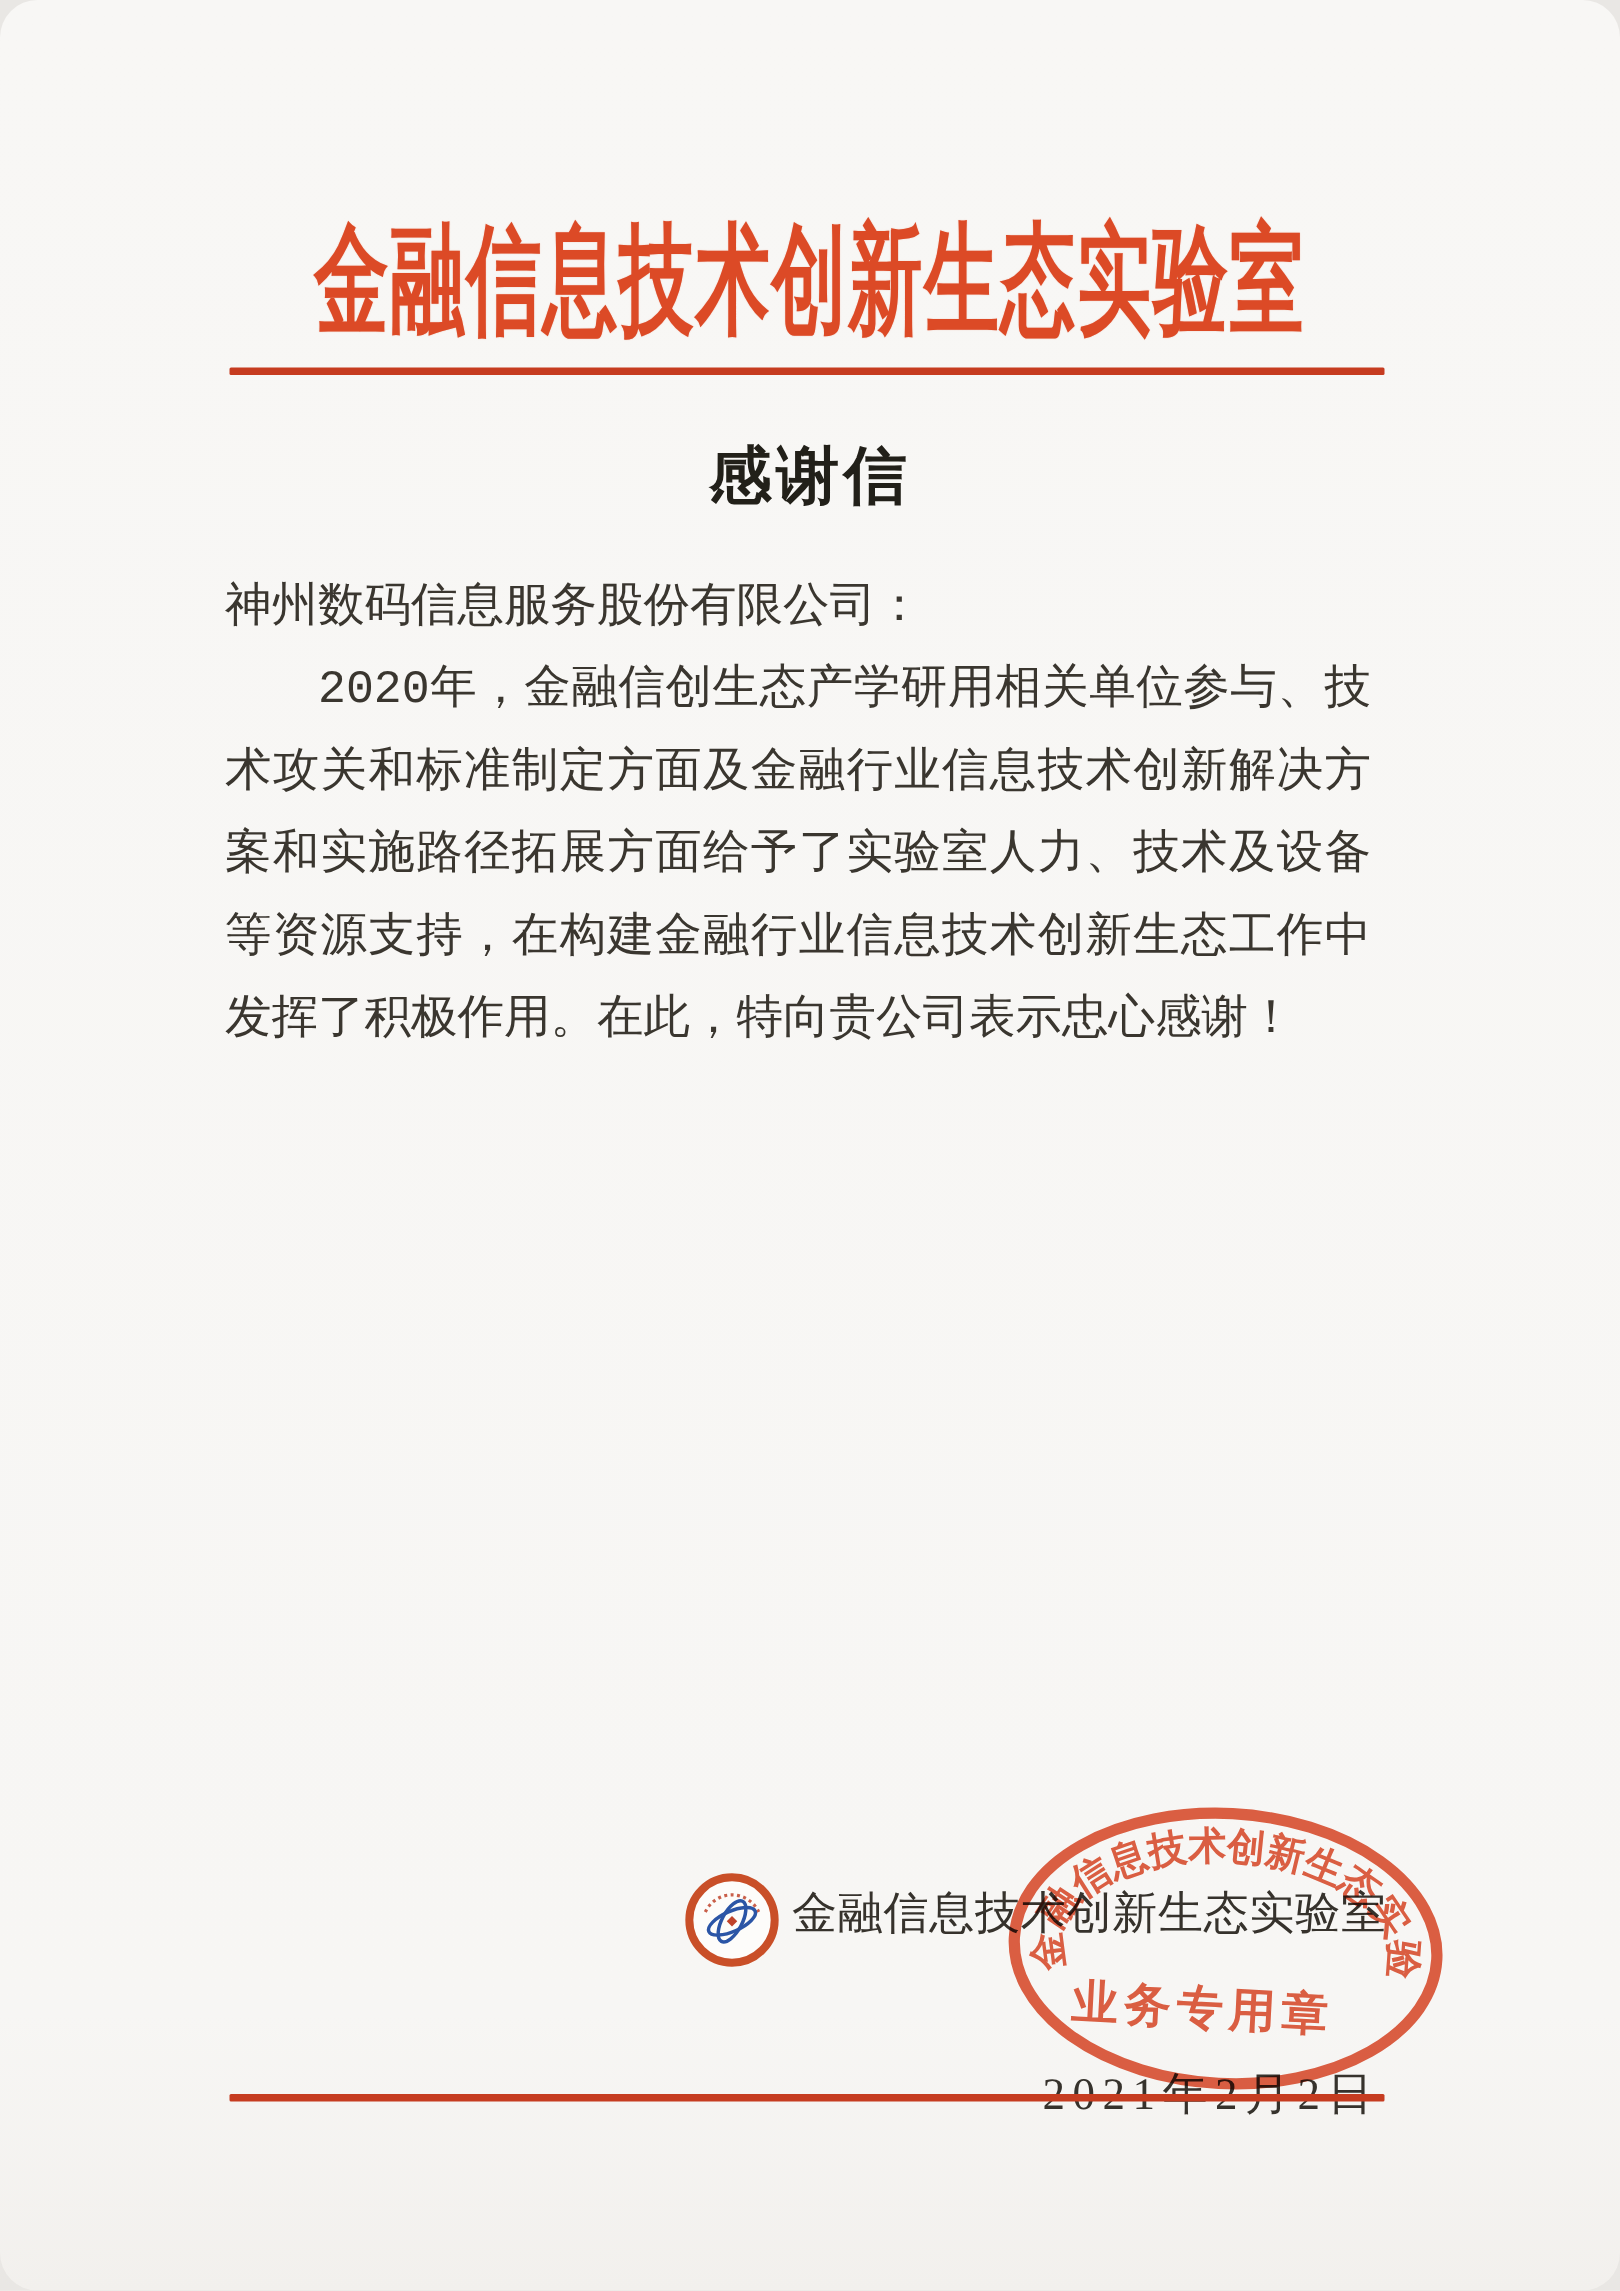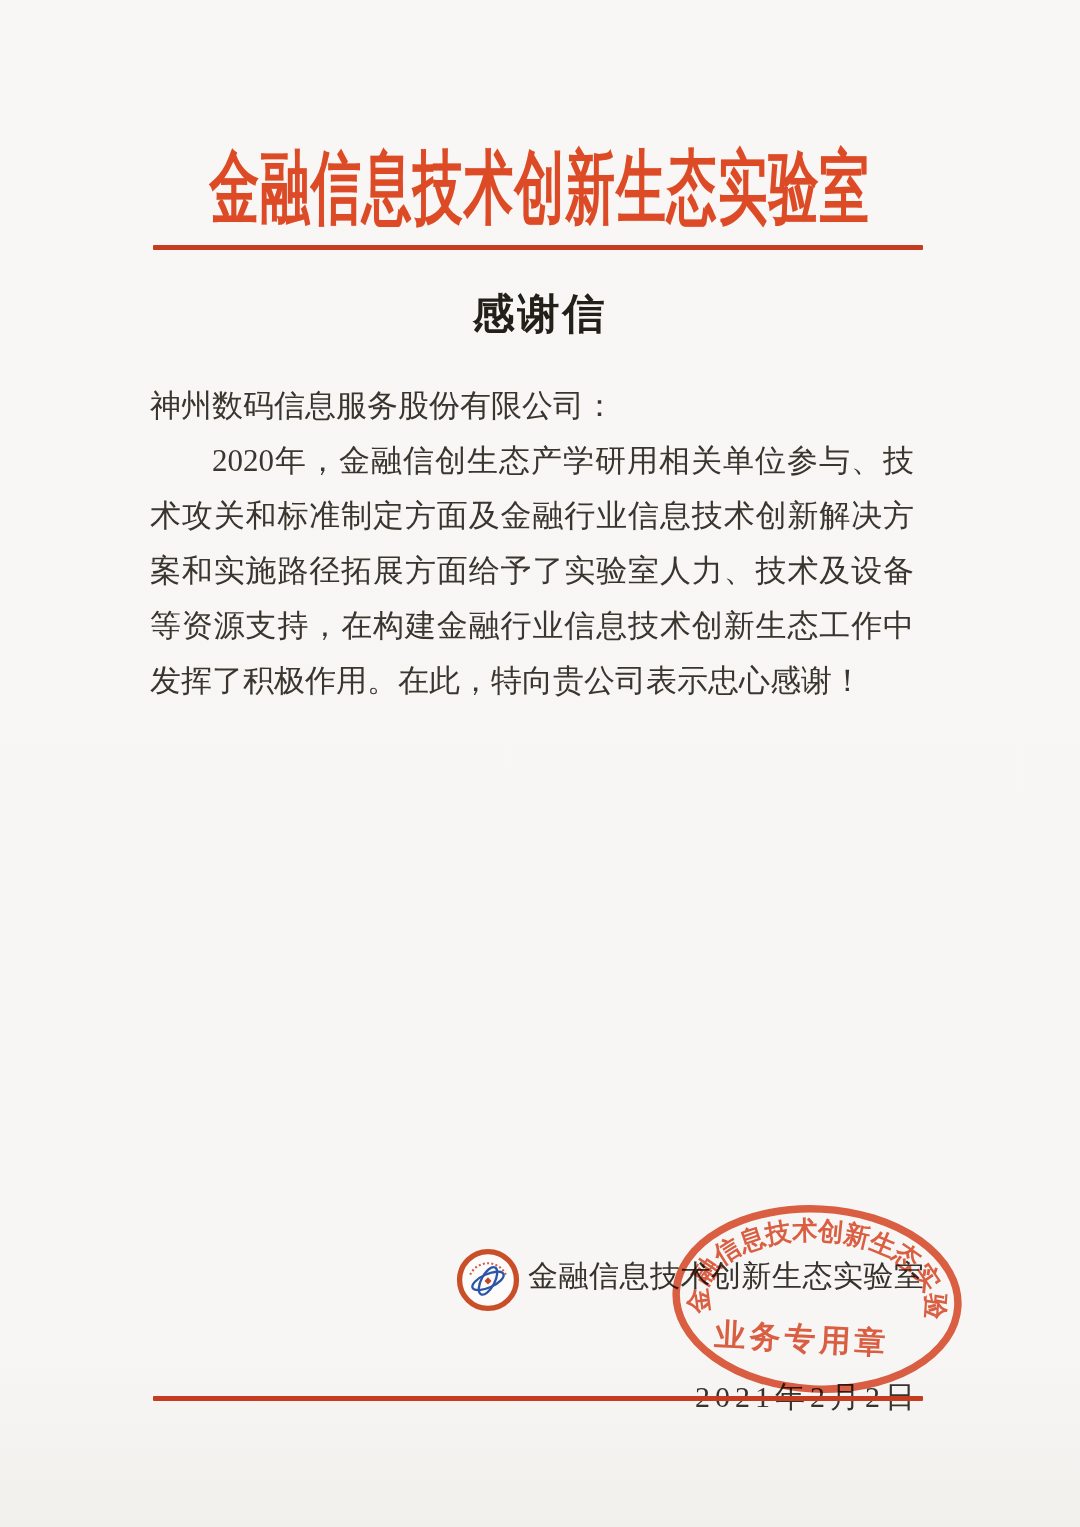--- a/index.html
+++ b/index.html
@@ -4,20 +4,21 @@
 <style>
   html,body{margin:0;padding:0;background:#e9e7e4;}
   .page{
     position:relative;
     width:1080px;height:1527px;
     margin:0 auto;
     background:linear-gradient(180deg,#f8f7f5 0%,#f7f6f4 88%,#f2f0ed 100%);
     overflow:hidden;
     font-family:"Liberation Serif","DejaVu Serif",serif;
     color:#35312c;
+    border-radius:25px;
   }
   
   .letterhead{
     position:absolute;top:140px;left:0;width:1080px;
     text-align:center;
   }
   .letterhead .org{
     display:inline-block;
     font-size:80px;line-height:96px;
     font-weight:bold;
@@ -30,35 +31,35 @@
   }
   .rule{
     position:absolute;left:153px;width:770px;height:5px;
     background:#c63c20;border-radius:1px;
   }
   .rule.top{top:245px;}
   .rule.bottom{top:1396px;}
   .letter-title{
     position:absolute;top:292px;left:0;width:1080px;
     text-align:center;
-    font-family:Liberation Mono, monospace;
+    font-family:Liberation Sans, sans-serif;
     font-weight:600;
     font-size:42px;line-height:50px;
     color:#222019;
     letter-spacing:3px;
   }
   
   .body{
     position:absolute;top:378px;left:150px;width:764px;
     font-size:31px;line-height:55px;
     text-align:justify;
     text-justify:inter-character;
     color:#3a362f;
   }
-  .body p{margin:0;text-indent:2em;}
+  .body p{margin:0;text-indent:2em;font-family:Liberation Mono, monospace;}
   .body p.salutation{text-indent:0;}
   
   .sig-org{
     position:absolute;top:1259px;left:528px;
     font-size:30px;line-height:34px;
     letter-spacing:0.5px;color:#36322c;white-space:nowrap;
   }
   .sig-date{
     position:absolute;top:1380px;left:695px;
     font-size:30px;line-height:34px;

